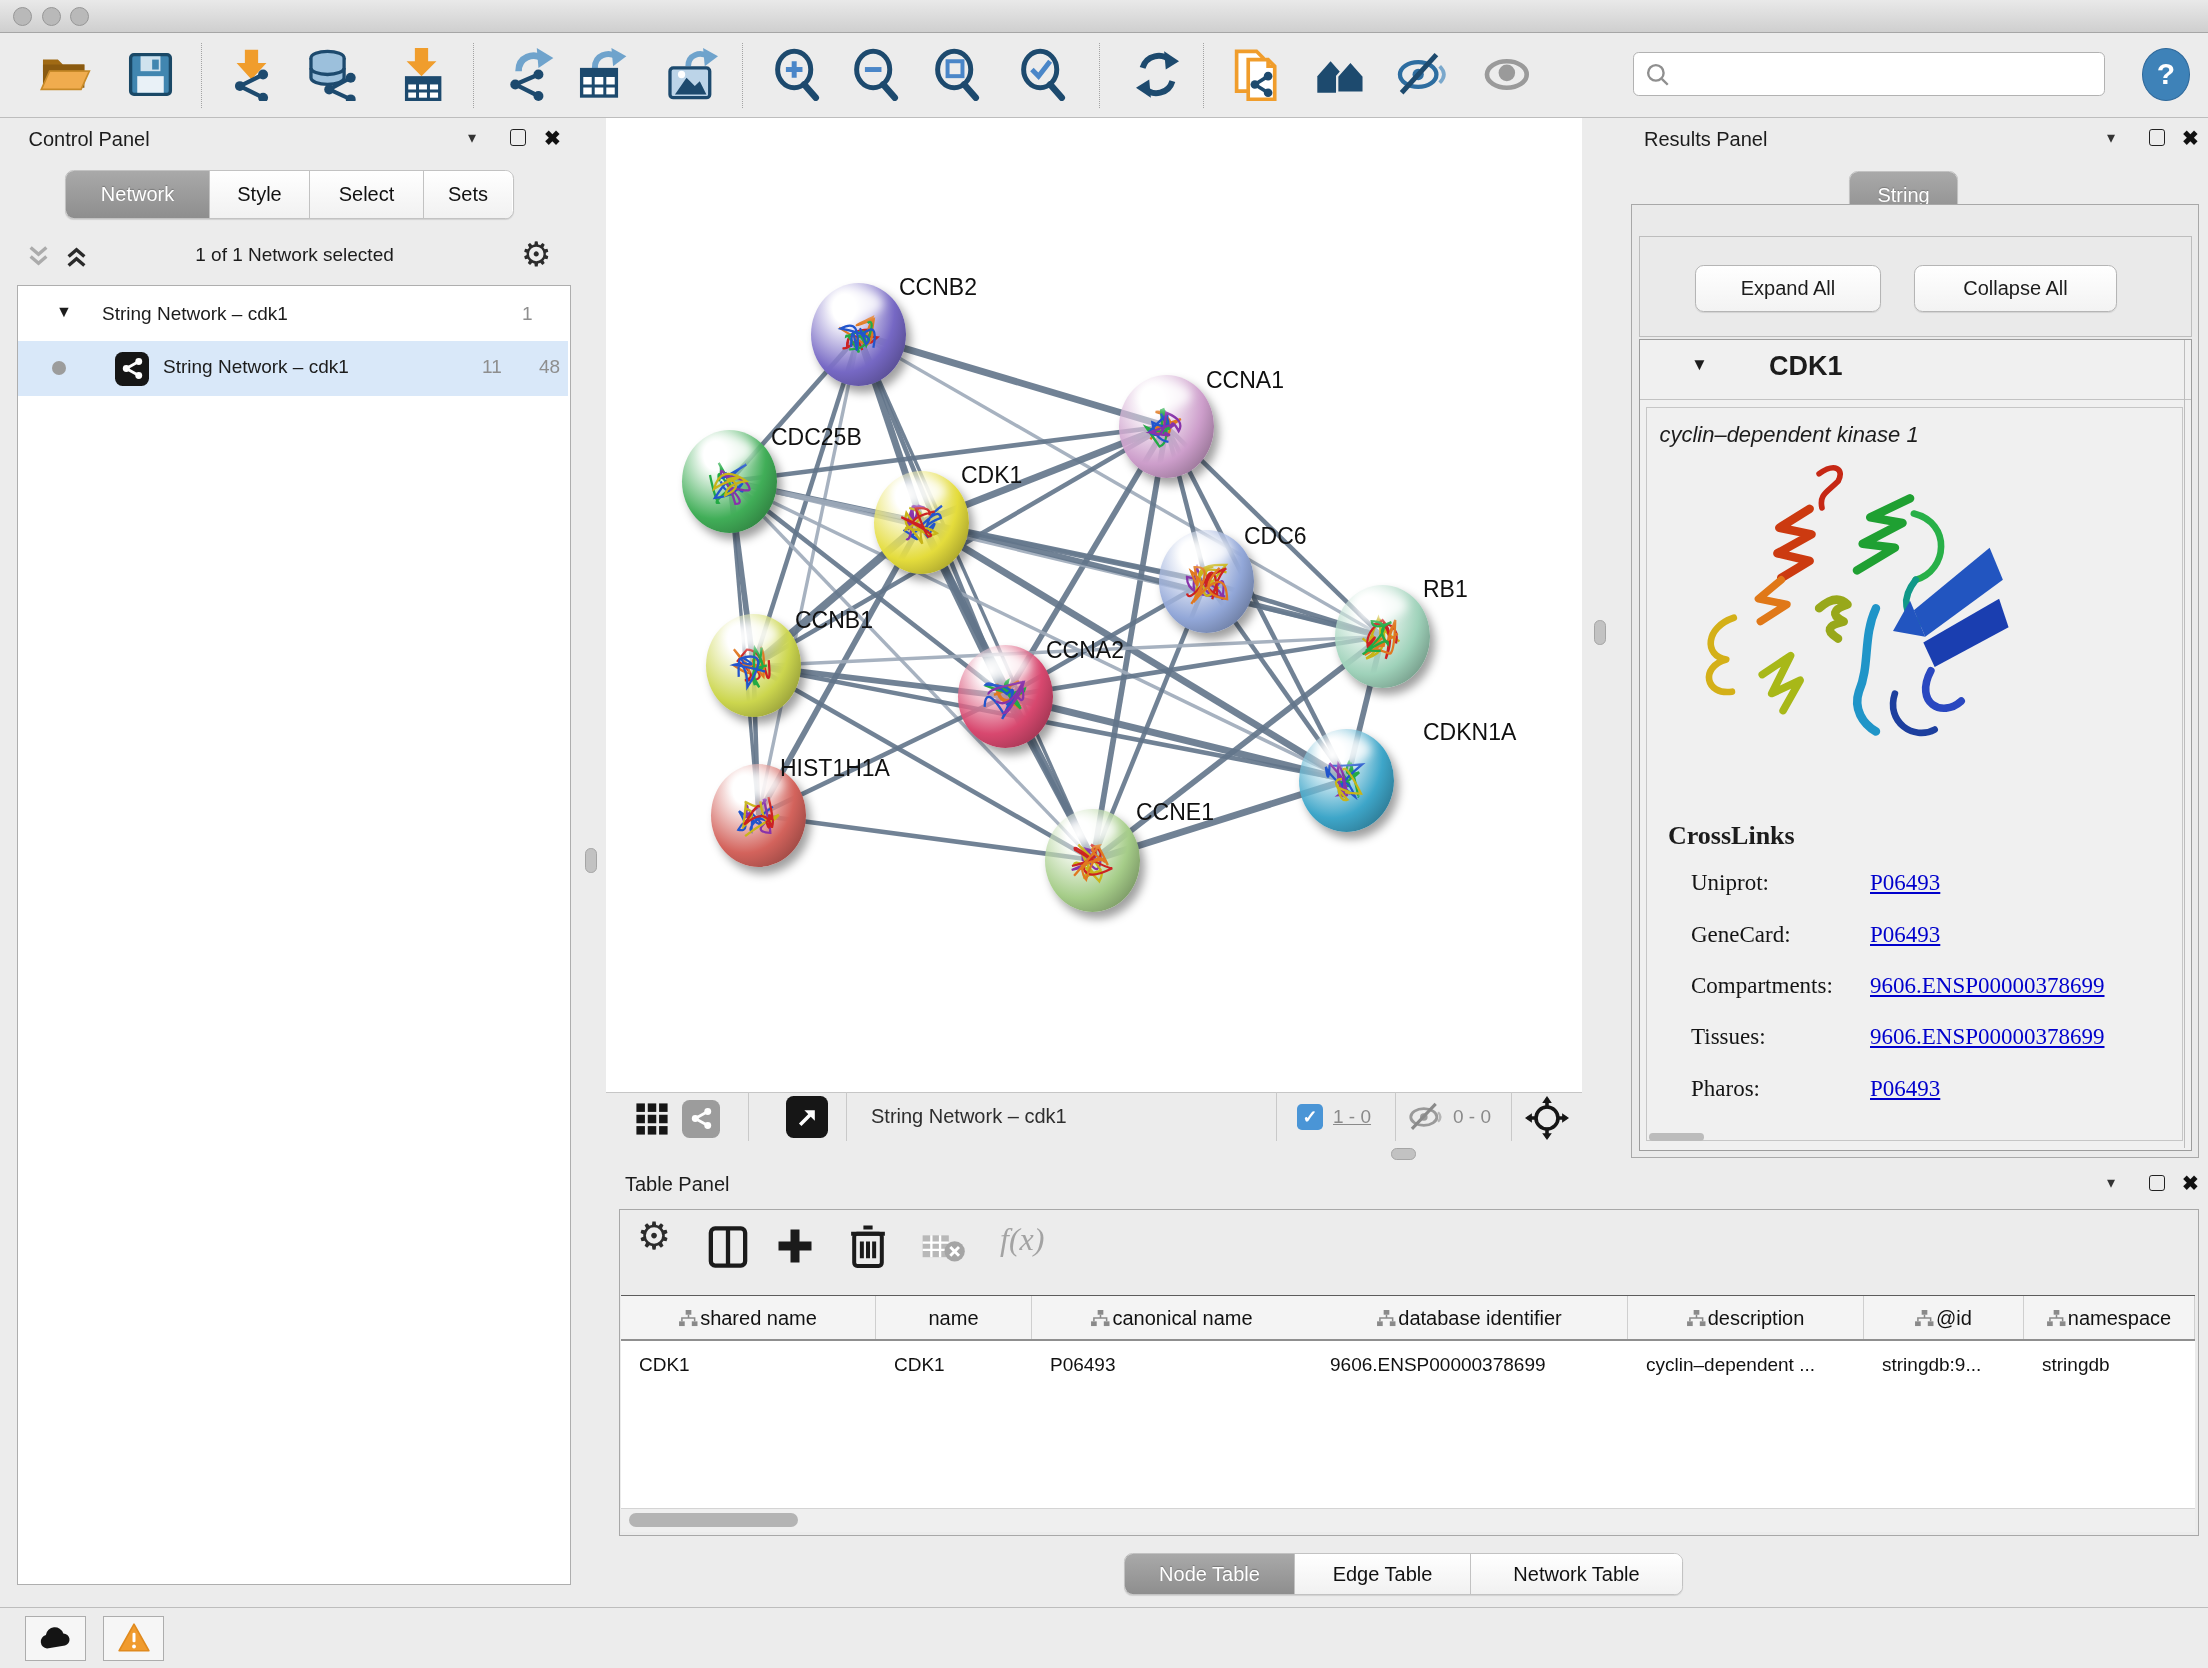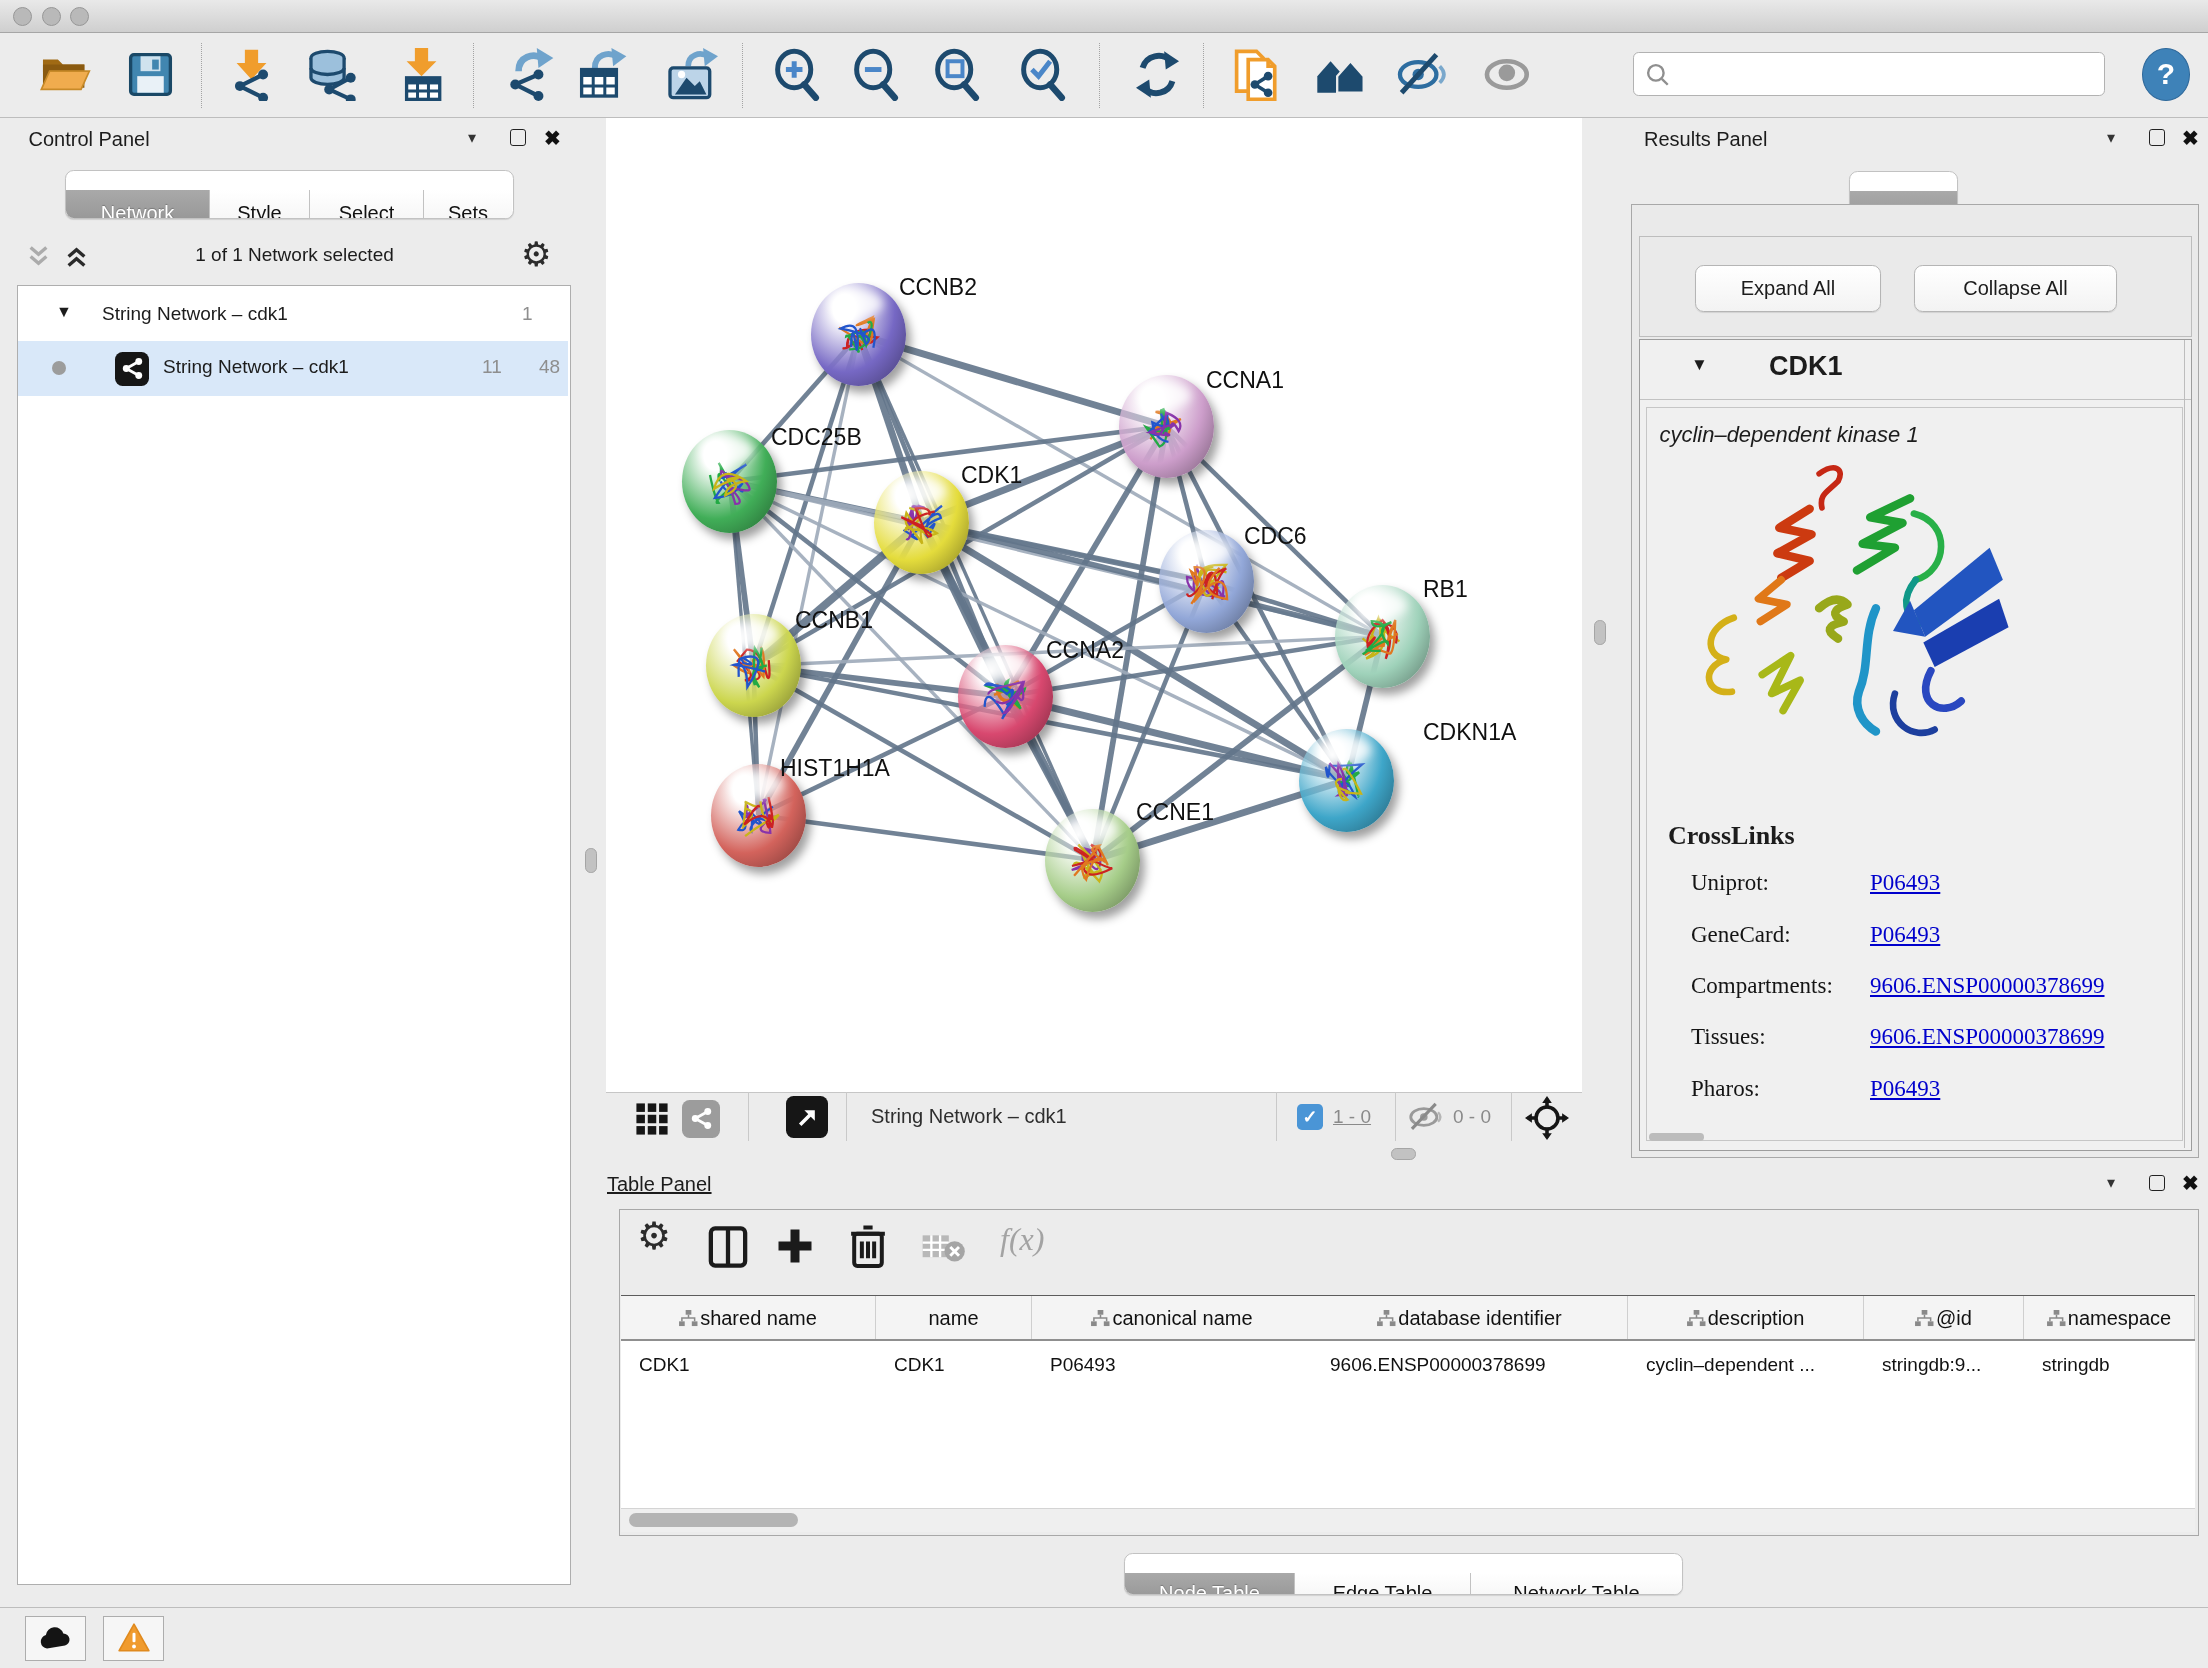--- a/index.html
+++ b/index.html
@@ -15,21 +15,21 @@
   .tsep{top:9.5px;width:0;height:65px;border-left:1.9px dotted #a3a3a3;}
   #searchbox{left:1633px;top:19px;width:470px;height:42px;background:#fff;border:1px solid #b2b2b2;border-radius:5.7px;}
   #searchbox input{position:absolute;left:44px;top:3.8px;width:409px;height:30px;border:none;outline:none;font-size:19px;background:transparent;}
   #helpbtn{left:2142px;top:15px;width:46px;height:51px;background:#3e82b8;border:1px solid #2e689a;border-radius:50%;color:#fff;font-size:30px;font-weight:bold;text-align:center;line-height:49px;}
   
   .ptitle{font-size:20px;color:#1c1c1c;}
   .wctl-arrow{font-size:16px;color:#333;}
   .wctl-float{width:14.3px;height:14.3px;border:1.9px solid #222;border-radius:2.9px;}
   .wctl-close{font-size:20px;color:#111;font-weight:bold;}
   .seg{display:flex;border:1px solid #c2c2c2;border-radius:8.6px;overflow:hidden;background:#fff;box-shadow:0 1px 1px rgba(0,0,0,.12);}
-  .seg .tab{height:100%;display:flex;align-items:center;justify-content:center;font-size:20px;background:linear-gradient(#ffffff,#f1f1f1);border-right:1px solid #c2c2c2;color:#111;margin-top:19px;}
+  .seg .tab{height:100%;display:flex;align-items:center;justify-content:center;font-size:20px;background:linear-gradient(#ffffff,#f1f1f1);border-right:1px solid #c2c2c2;color:#111;}
   .seg .tab:last-child{border-right:none;}
   .seg .tab.sel{background:linear-gradient(#a9a9a9,#8e8e8e);color:#fff;text-shadow:0 -1px 1px rgba(0,0,0,.25);}
   .btn{background:linear-gradient(#ffffff,#f3f3f3);border:1px solid #b5b5b5;border-radius:8.6px;font-size:20px;display:flex;align-items:center;justify-content:center;box-shadow:0 1px 1px rgba(0,0,0,.1);}
   
   #treebox{left:17px;top:285px;width:552px;height:1298px;background:#fff;border:1px solid #aeaeae;}
   .treerow1{left:0;top:9.5px;width:550px;height:42px;}
   .treerow2{left:0;top:55px;width:550px;height:55px;background:#d9e8f9;}
   .cnt{color:#8e8e8e;font-size:19px;}
   
   #netcanvas{left:606px;top:118px;width:976px;height:974px;background:#fff;}
@@ -544,21 +544,21 @@
       <span class="abs serif xl-label" style="left: 44px; top: 616px;">Tissues:</span>
       <span class="abs serif xl-link" style="left: 223px; top: 616px;">9606.ENSP00000378699</span>
       <span class="abs serif xl-label" style="left: 44px; top: 668px;">Pharos:</span>
       <span class="abs serif xl-link" style="left: 223px; top: 668px;">P06493</span>
     </div>
   <div class="abs" style="left:1.9px;top:725px;width:55px;height:7.6px;border-radius:3.8px;background:#bcbcbc;"></div>
 </div>
 <div class="abs" style="left:2184px;top:340px;width:0;height:808px;border-left:1px solid #bdbdbd;"></div>
 
 <div class="abs" style="left:606px;top:1156px;width:1603px;height:452px;">
-  <span class="abs ptitle" style="left:1px;top:17px;text-decoration:underline;">Table Panel</span>
+  <span class="abs ptitle" style="left:19px;top:17px;">Table Panel</span>
   <span class="abs wctl-arrow" style="left:1501px;top:17px;">▾</span>
   <span class="abs wctl-float" style="left:1543px;top:19px;"></span>
   <span class="abs wctl-close" style="left:1576px;top:15px;">✖</span>
 </div>
 <div id="tablebox" class="abs">
 
   <span class="abs" style="left:17px;top:3.8px;font-size:38px;color:#2b2b2b;">⚙</span>
   <svg class="abs" style="left:88px;top:15px;width:40px;height:44px" viewBox="0 0 28 30">
     <rect x="2" y="2" width="24" height="26" rx="3" fill="none" stroke="#1b1b1b" stroke-width="3"></rect>
     <path d="M14,2 V28" stroke="#1b1b1b" stroke-width="3"></path>

